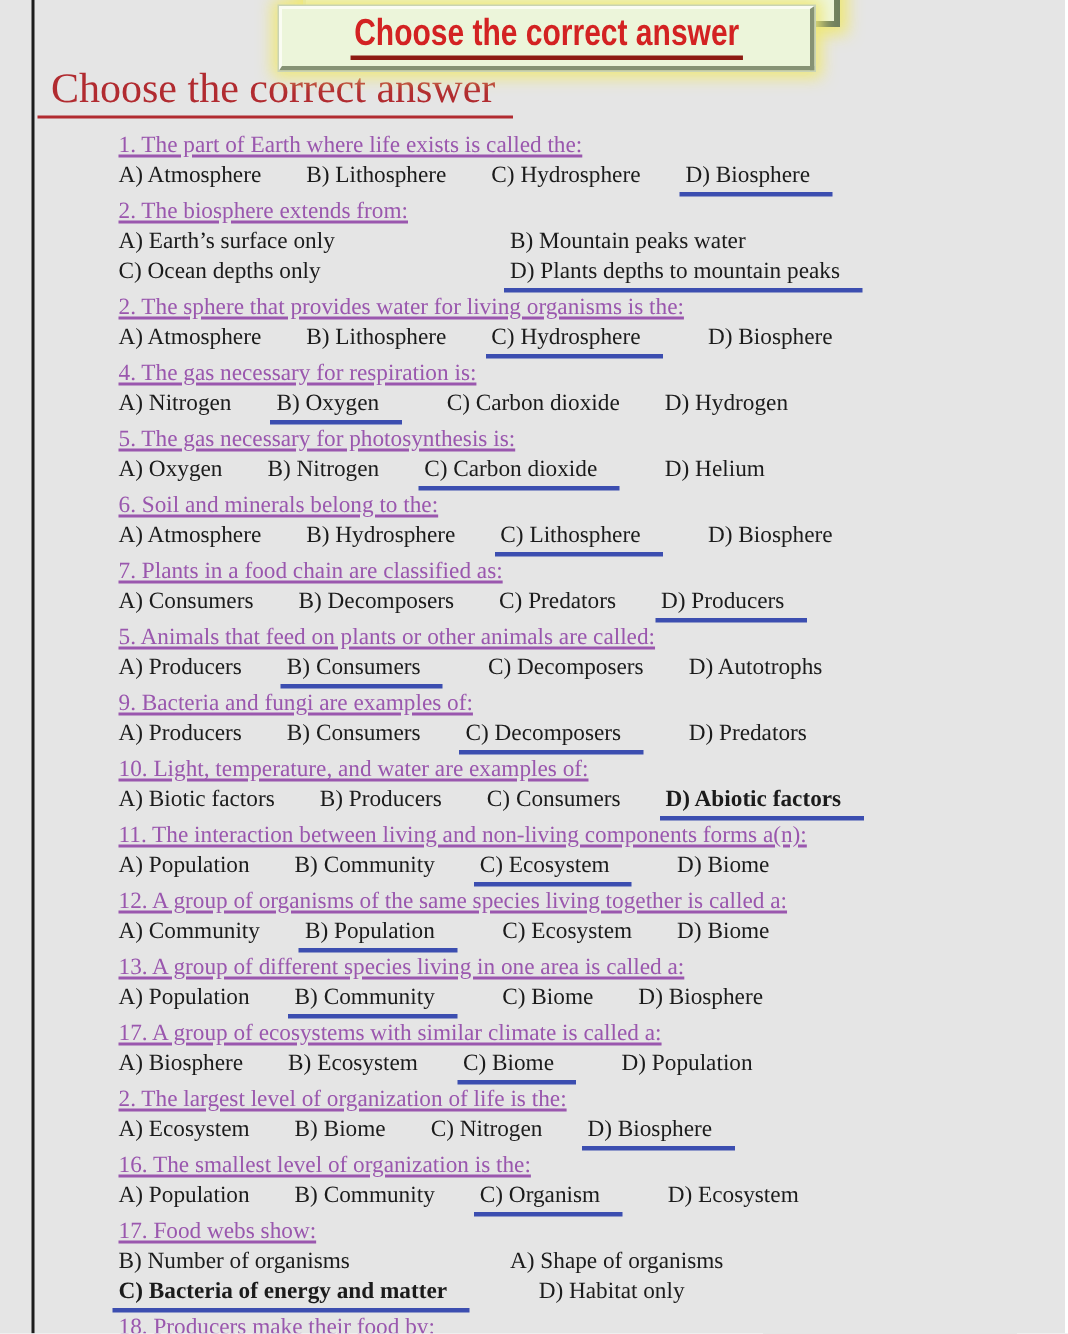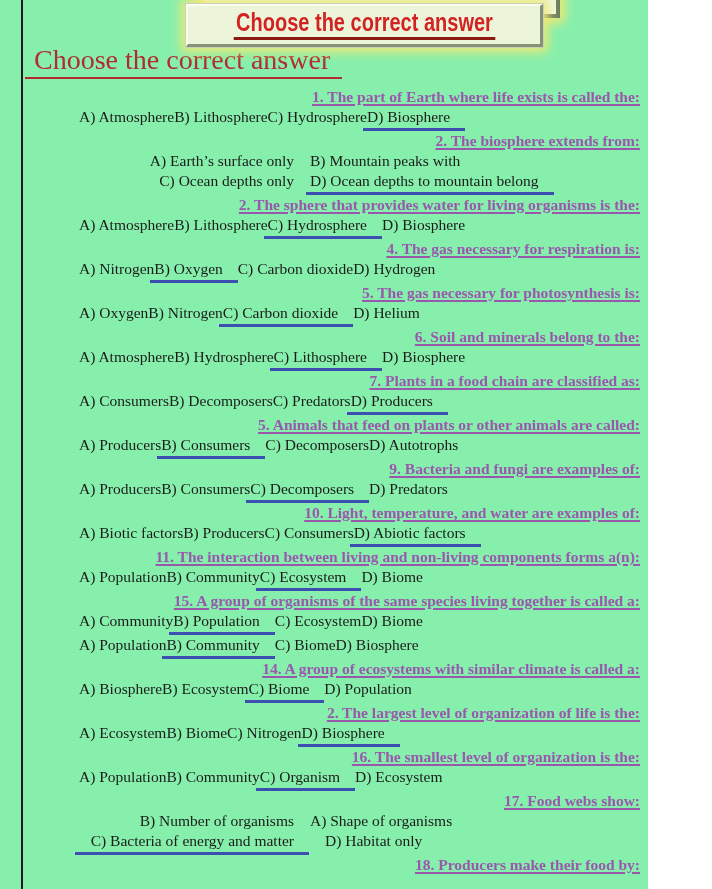--- a/index.html
+++ b/index.html
@@ -1,20 +1,19 @@
 <!DOCTYPE html>
 <html style="--banner-red: #d32222; --heading-red: #b12b30; --question-purple: #9a57ae; --answer-blue: #3c4eb0;"><head>
 <meta charset="utf-8">
 <style>
   html,body { margin:0; padding:0; }
   .page {
-    position:relative; width:648px; height:889px;
-    background:#86efac; overflow:hidden;
+    position:relative; width:710px; height:889px;
+    background:#e5e5e5; overflow:hidden;
     font-family:"Liberation Serif", serif;
-    text-align:right;
   }
   .left-rule {
     position:absolute; left:21px; top:0; width:2px; height:100%;
     background:#1c1c1c;
   }
   
   .banner-back {
     position:absolute; left:202px; top:-28px; width:352px; height:40px;
     background:#eef6dd;
     border:2px solid #dfe8c6;
@@ -58,31 +57,30 @@
   .questions {
     position:absolute; left:79px; top:87px; right:8px;
     font-size:15.5px; line-height:20px; color:#1b1b1b;
   }
   .q-text {
     color:var(--question-purple,#9a57ae);
     text-decoration:underline;
     text-decoration-thickness:1.5px;
     text-underline-offset:2px;
     white-space:nowrap;
-    font-weight:bold;
-  }
-  .opt-row { display:flex; }
-  .opt-row.cols2 { gap:16px; }
+  }
+  .opt-row { display:flex; gap:30px; }
+  .opt-row.cols2 { gap:46px; }
   .opt-row.cols2 .option:first-child { min-width:215px; }
   .option { white-space:nowrap; }
   .option.correct {
     border-bottom:3px solid var(--answer-blue,#3c4eb0);
     padding:0 15px 1px 4px; margin-left:-4px;
   }
-  .option.bold { font-weight:normal; }
+  .option.bold { font-weight:bold; }
 </style>
 </head>
 <body>
 
 <div class="page">
   <div class="left-rule"></div>
 
   <div class="banner-back">
     <div class="cutoff-underline"></div>
   </div>
@@ -100,25 +98,25 @@
           <span class="option">A) Atmosphere</span>
           <span class="option">B) Lithosphere</span>
           <span class="option">C) Hydrosphere</span>
           <span class="option correct">D) Biosphere</span>
         </div>
       </div>
       <div class="question">
         <div class="q-text">2. The biosphere extends from:</div>
         <div class="opt-row cols2">
           <span class="option">A) Earth’s surface only</span>
-          <span class="option">B) Mountain peaks with</span>
+          <span class="option">B) Mountain peaks water</span>
         </div>
         <div class="opt-row cols2">
           <span class="option">C) Ocean depths only</span>
-          <span class="option correct">D) Ocean depths to mountain belong</span>
+          <span class="option correct">D) Plants depths to mountain peaks</span>
         </div>
       </div>
       <div class="question">
         <div class="q-text">2. The sphere that provides water for living organisms is the:</div>
         <div class="opt-row">
           <span class="option">A) Atmosphere</span>
           <span class="option">B) Lithosphere</span>
           <span class="option correct">C) Hydrosphere</span>
           <span class="option">D) Biosphere</span>
         </div>
@@ -189,38 +187,39 @@
       <div class="question">
         <div class="q-text">11. The interaction between living and non-living components forms a(n):</div>
         <div class="opt-row">
           <span class="option">A) Population</span>
           <span class="option">B) Community</span>
           <span class="option correct">C) Ecosystem</span>
           <span class="option">D) Biome</span>
         </div>
       </div>
       <div class="question">
-        <div class="q-text">15. A group of organisms of the same species living together is called a:</div>
+        <div class="q-text">12. A group of organisms of the same species living together is called a:</div>
         <div class="opt-row">
           <span class="option">A) Community</span>
           <span class="option correct">B) Population</span>
           <span class="option">C) Ecosystem</span>
           <span class="option">D) Biome</span>
         </div>
       </div>
       <div class="question">
+        <div class="q-text">13. A group of different species living in one area is called a:</div>
         <div class="opt-row">
           <span class="option">A) Population</span>
           <span class="option correct">B) Community</span>
           <span class="option">C) Biome</span>
           <span class="option">D) Biosphere</span>
         </div>
       </div>
       <div class="question">
-        <div class="q-text">14. A group of ecosystems with similar climate is called a:</div>
+        <div class="q-text">17. A group of ecosystems with similar climate is called a:</div>
         <div class="opt-row">
           <span class="option">A) Biosphere</span>
           <span class="option">B) Ecosystem</span>
           <span class="option correct">C) Biome</span>
           <span class="option">D) Population</span>
         </div>
       </div>
       <div class="question">
         <div class="q-text">2. The largest level of organization of life is the:</div>
         <div class="opt-row">

